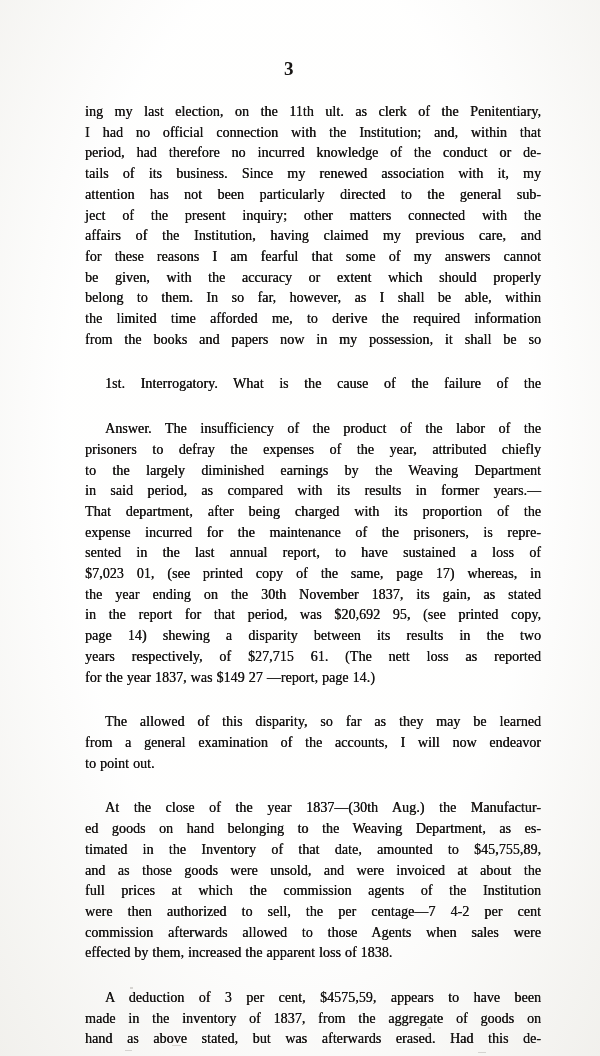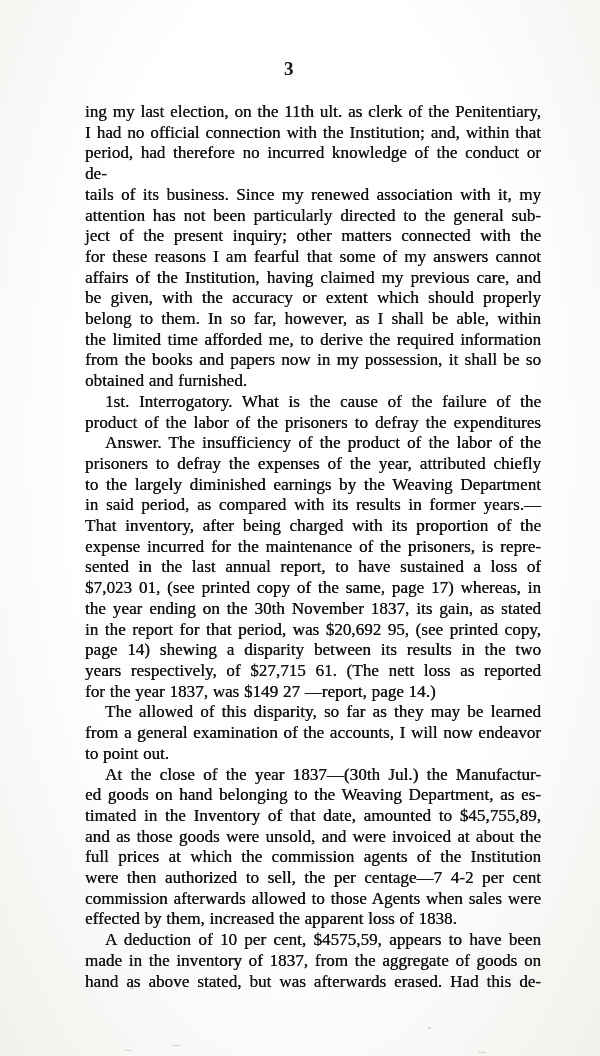--- a/index.html
+++ b/index.html
@@ -29,37 +29,38 @@
     text-align: center;
     font-size: 19px;
     font-weight: bold;
     letter-spacing: 0.5px;
   }
   .page-text {
     position: absolute;
     top: 102px;
     left: 85px;
     width: 456px;
-    font-size: 17px;
+    font-size: 14px;
     line-height: 20.7px;
     text-rendering: optimizeLegibility;
   }
   .para { margin: 0; }
   .line {
     text-align: justify;
     text-align-last: justify;
     letter-spacing: 0.05px;
     word-spacing: 0.4px;
     text-shadow: 0.3px 0 0 currentColor; 
   }
   .line.last {
     text-align-last: left;
   }
   .para.indent .line:first-child {
     padding-left: 20px;
+    margin-top: 24px;
   }
   
   .speckle {
     position: absolute;
     background: #b9b7b2;
     opacity: 0.55;
   }
   .speckle.s1 { left: 172px; top: 1045px; width: 9px;  height: 1px; }
   .speckle.s2 { left: 125px; top: 1050px; width: 7px;  height: 1px; }
   .speckle.s3 { left: 478px; top: 1052px; width: 8px;  height: 1px; }
@@ -74,64 +75,62 @@
   <div class="page-number">3</div>
 
   <div class="page-text">
       <div class="para">
         <div class="line">ing my last election, on the 11th ult. as clerk of the Penitentiary,</div>
         <div class="line">I had no official connection with the Institution; and, within that</div>
         <div class="line">period, had therefore no incurred knowledge of the conduct or de-</div>
         <div class="line">tails of its business.  Since my renewed association with it, my</div>
         <div class="line">attention has not been particularly directed to the general sub-</div>
         <div class="line">ject of the present inquiry; other matters connected with the</div>
+        <div class="line">affairs of the Institution, having claimed my previous care, and</div>
         <div class="line">for these reasons I am fearful that some of my answers cannot</div>
-        <div class="line">affairs of the Institution, having claimed my previous care, and</div>
         <div class="line">be given, with the accuracy or extent which should properly</div>
         <div class="line">belong to them.  In so far, however, as I shall be able, within</div>
         <div class="line">the limited time afforded me, to derive the required information</div>
         <div class="line">from the books and papers now in my possession, it shall be so</div>
-        <div class="line last">obtained and furnished.</div>
       </div>
       <div class="para indent">
         <div class="line">1st. Interrogatory.  What is the cause of the failure of the</div>
-        <div class="line">product of the labor of the prisoners to defray the expenditures</div>
       </div>
       <div class="para indent">
         <div class="line">Answer.  The insufficiency of the product of the labor of the</div>
         <div class="line">prisoners to defray the expenses of the year, attributed chiefly</div>
         <div class="line">to the largely diminished earnings by the Weaving Department</div>
         <div class="line">in said period, as compared with its results in former years.—</div>
-        <div class="line">That inventory, after being charged with its proportion of the</div>
+        <div class="line">That department, after being charged with its proportion of the</div>
         <div class="line">expense incurred for the maintenance of the prisoners, is repre-</div>
         <div class="line">sented in the last annual report, to have sustained a loss of</div>
         <div class="line">$7,023 01, (see printed copy of the same, page 17) whereas, in</div>
         <div class="line">the year ending on the 30th November 1837, its gain, as stated</div>
         <div class="line">in the report for that period, was $20,692 95, (see printed copy,</div>
         <div class="line">page 14) shewing a disparity between its results in the two</div>
         <div class="line">years respectively, of $27,715 61.  (The nett loss as reported</div>
         <div class="line last">for the year 1837, was $149 27 —report, page 14.)</div>
       </div>
       <div class="para indent">
         <div class="line">The allowed of this disparity, so far as they may be learned</div>
         <div class="line">from a general examination of the accounts, I will now endeavor</div>
         <div class="line last">to point out.</div>
       </div>
       <div class="para indent">
-        <div class="line">At the close of the year 1837—(30th Jul.) the Manufactur-</div>
+        <div class="line">At the close of the year 1837—(30th Aug.) the Manufactur-</div>
         <div class="line">ed goods on hand belonging to the Weaving Department, as es-</div>
         <div class="line">timated in the Inventory of that date, amounted to $45,755,89,</div>
         <div class="line">and as those goods were unsold, and were invoiced at about the</div>
         <div class="line">full prices at which the commission agents of the Institution</div>
         <div class="line">were then authorized to sell, the per centage—7 4-2 per cent</div>
         <div class="line">commission afterwards allowed to those Agents when sales were</div>
         <div class="line last">effected by them, increased the apparent loss of 1838.</div>
       </div>
       <div class="para indent">
-        <div class="line">A deduction of 10 per cent, $4575,59,  appears to have been</div>
+        <div class="line">A deduction of 3 per cent, $4575,59,  appears to have been</div>
         <div class="line">made in the inventory of 1837, from the aggregate of goods on</div>
         <div class="line">hand as above stated, but was afterwards erased.  Had this de-</div>
       </div>
     </div>
 
   <div class="speckle s1"></div>
   <div class="speckle s2"></div>
   <div class="speckle s3"></div>
   <div class="speckle s4"></div>
   <div class="speckle s5"></div>

